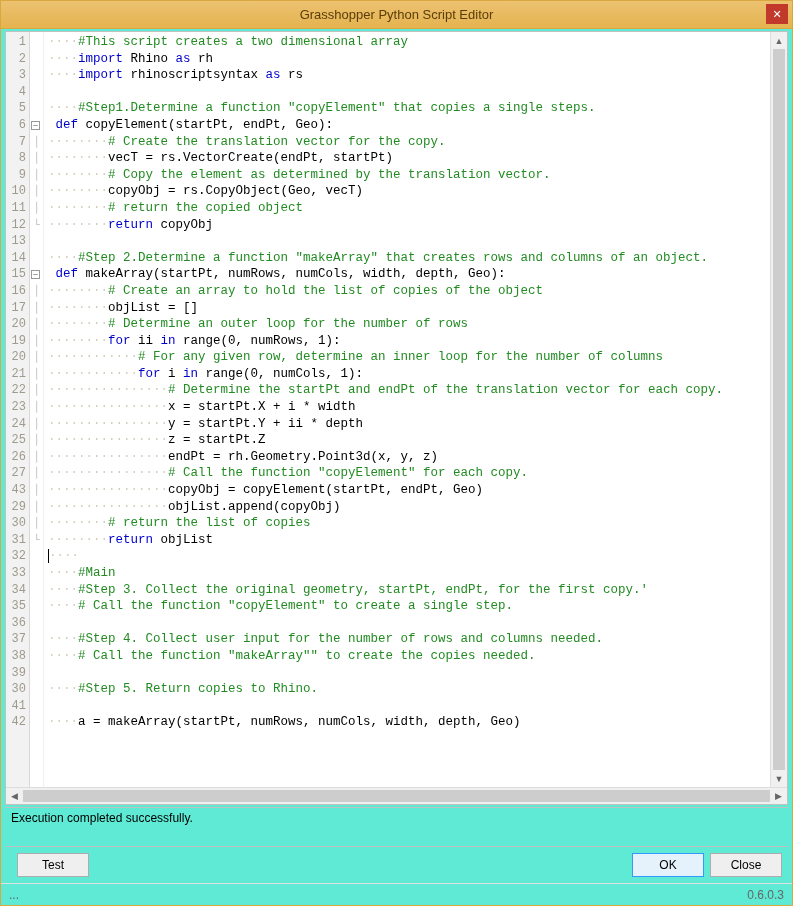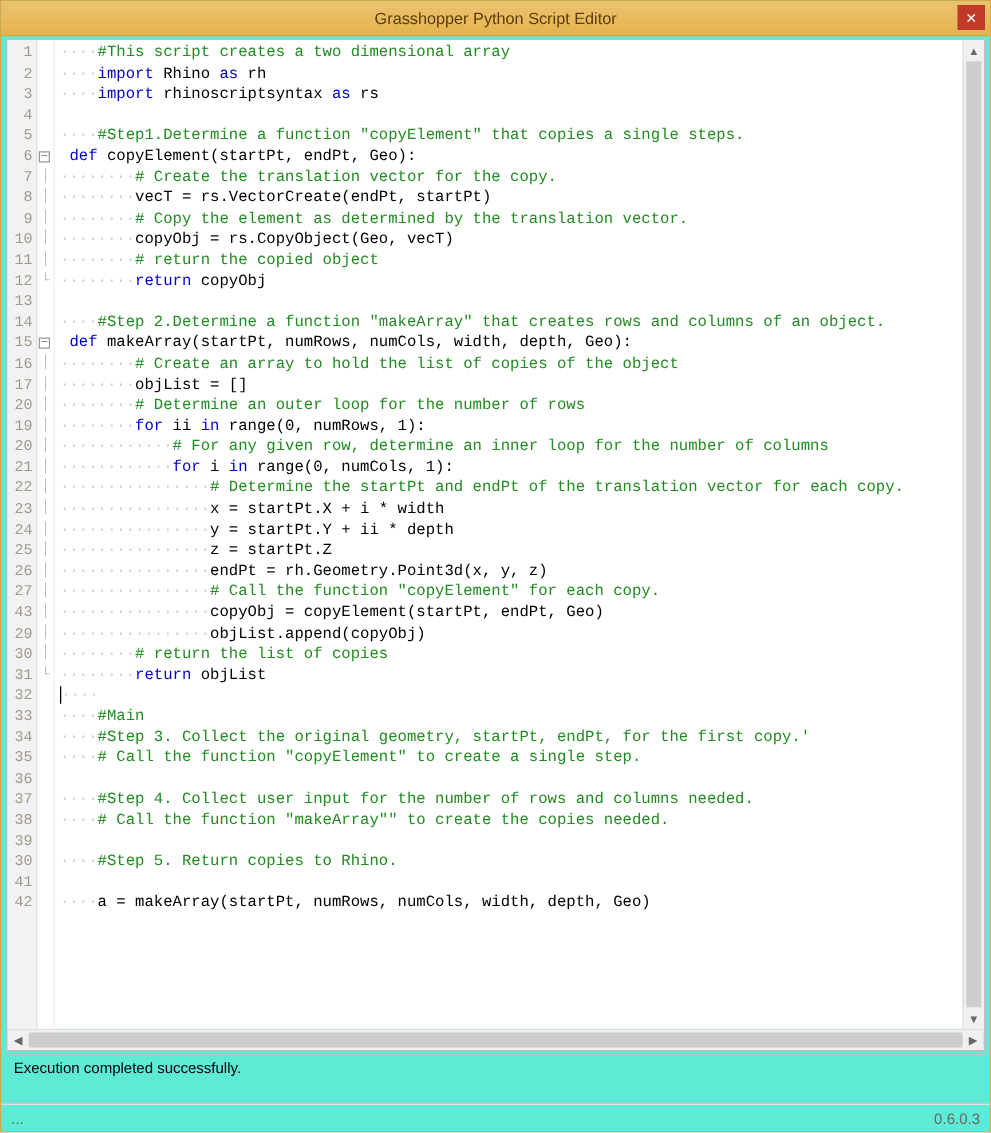--- a/index.html
+++ b/index.html
@@ -330,19 +330,25 @@
           <div class="thumb"></div>
         </div>
       <div class="right">▶</div>
     </div>
   </div>
 
   <div class="status">
     <span>Execution completed successfully.</span>
   </div>
 
+  <div class="button-row">
+    <button class="btn">Test</button>
+    <div class="spacer"></div>
+    <button class="btn primary">OK</button>
+    <button class="btn">Close</button>
+  </div>
 
   <div class="footer">
     <span>...</span>
     <span class="ver">0.6.0.3</span>
   </div>
 
 </div>
 
 </body></html>

